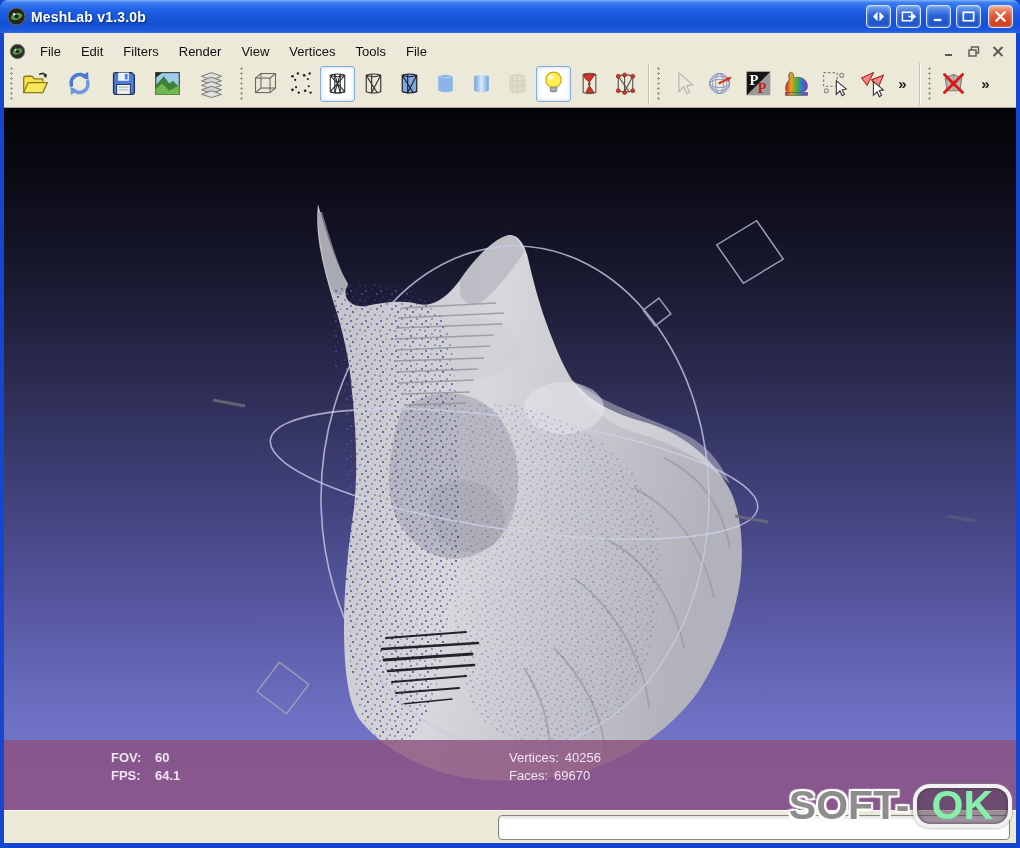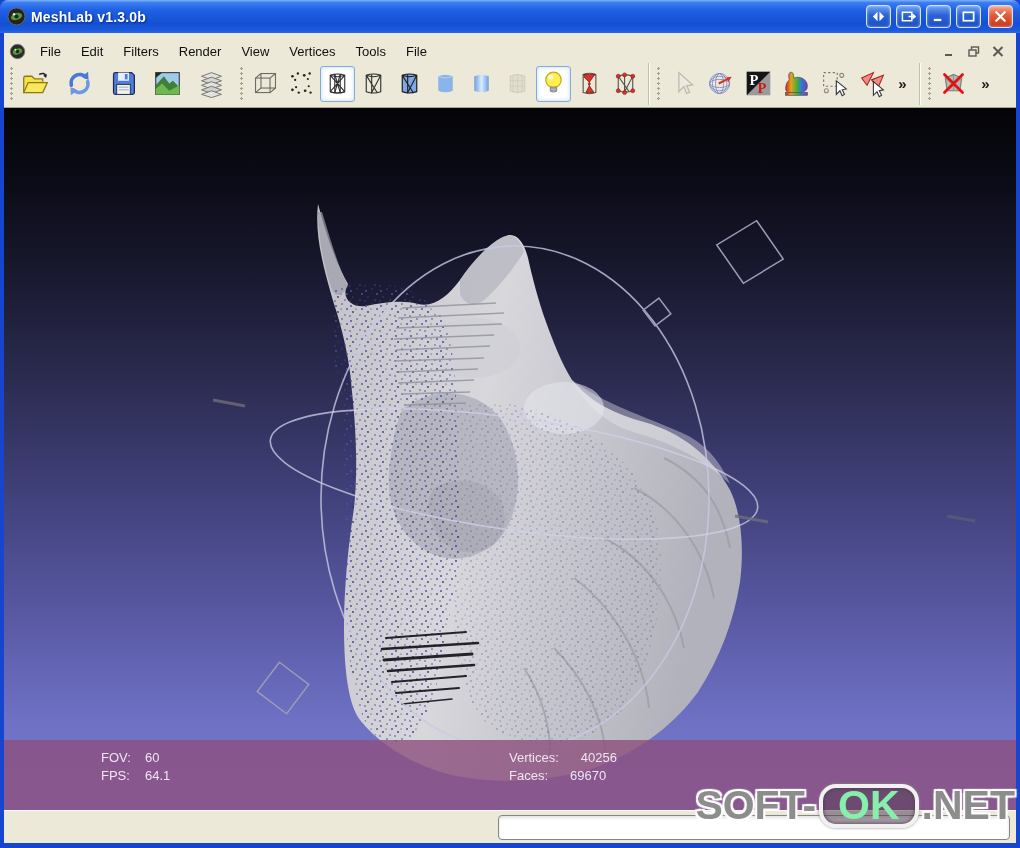--- a/index.html
+++ b/index.html
@@ -59,24 +59,24 @@
 
   
   .viewport {
     position:absolute; top:108px; left:4px; width:1012px; height:702px; overflow:hidden;
     background:linear-gradient(180deg,#040408 0%,#0a0a14 9%,#191930 24%,#2d2d54 40%,#42427d 56%,#5858a3 72%,#6e70c3 87%,#7a7cd3 100%);
   }
   .scene { position:absolute; left:0; top:0; width:1012px; height:702px; }
 
   .hud { position:absolute; left:0; right:0; bottom:0; height:70px;
     background:rgba(140,79,125,0.80); color:#efe5f1; font-size:13px; }
-  .hud-left { position:absolute; left:97px; top:9px; line-height:18px; white-space:nowrap; }
+  .hud-left { position:absolute; left:107px; top:9px; line-height:18px; white-space:nowrap;font-weight:bold; }
   .hud-mid  { position:absolute; left:505px; top:9px; line-height:18px; white-space:nowrap; }
   .hlbl { display:inline-block; min-width:44px; }
-  .hud-mid .hlbl { min-width:0; margin-right:22px; }
+  .hud-mid .hlbl { min-width:0; margin-right:6px; }
 
   
   .statusbar { position:absolute; left:4px; right:4px; top:810px; height:33px;
     background:#ece9d8; border-top:1px solid #fffef8; }
   .progress { position:absolute; left:494px; top:4px; width:512px; height:25px;
     background:#fff; border:1px solid #858585; border-radius:4px;
     box-shadow:inset 0 2px 3px #e2e2e2; }
 
   
   .watermark { position:absolute; right:5px; bottom:19px; z-index:20;
@@ -518,16 +518,15 @@
     </div>
   </div>
 
   <div class="statusbar">
     <div class="progress"></div>
   </div>
 
   <div class="watermark">
     <span>SOFT-</span>
       <span class="wm-ok">OK</span>
-      <span>.NET</span>
   </div>
 
 </div>
 
 </body></html>

